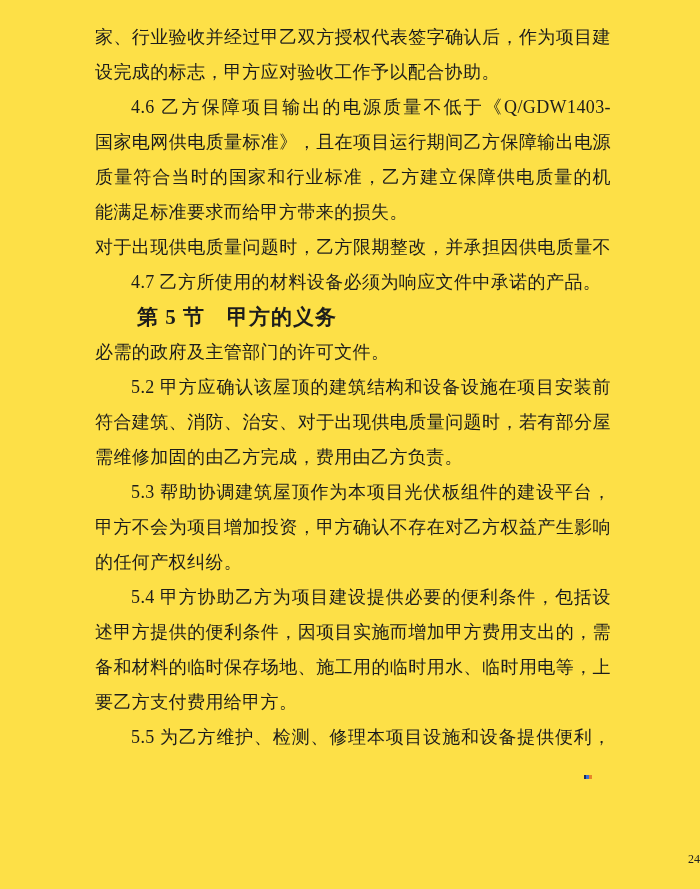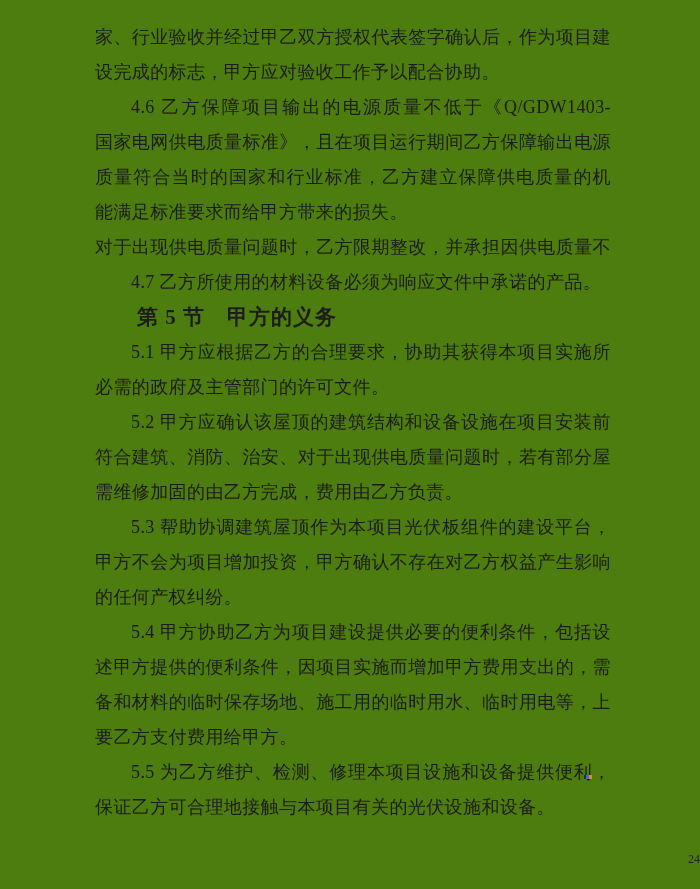--- a/index.html
+++ b/index.html
@@ -10,21 +10,21 @@
   body {
     width: 700px;
     height: 889px;
     font-family: "Liberation Serif", "DejaVu Serif", serif;
     color: #1c1c1c;
   }
   .page {
     position: relative;
     width: 700px;
     height: 889px;
-    background: #4d7c0f;
+    background: #fde047;
     overflow: hidden;
   }
   .text-block {
     position: absolute;
     left: 95px;
     top: 20px;
     width: 516px;
   }
   .ln {
     height: 35px;
@@ -73,32 +73,30 @@
   <div class="text-block">
     <div class="ln j">家、行业验收并经过甲乙双方授权代表签字确认后，作为项目建</div>
     <div class="ln">设完成的标志，甲方应对验收工作予以配合协助。</div>
     <div class="ln j ind">4.6 乙方保障项目输出的电源质量不低于《Q/GDW1403-2014</div>
     <div class="ln j">国家电网供电质量标准》，且在项目运行期间乙方保障输出电源</div>
     <div class="ln j">质量符合当时的国家和行业标准，乙方建立保障供电质量的机制，</div>
     <div class="ln">能满足标准要求而给甲方带来的损失。</div>
     <div class="ln j">对于出现供电质量问题时，乙方限期整改，并承担因供电质量不</div>
     <div class="ln ind">4.7 乙方所使用的材料设备必须为响应文件中承诺的产品。</div>
     <div class="ln ind bold">第 5 节　甲方的义务</div>
-    <div class="ln j ind">5.1 甲方应根据乙方的合理要求，协助其获得本项目实施所</div>
     <div class="ln">必需的政府及主管部门的许可文件。</div>
     <div class="ln j ind">5.2 甲方应确认该屋顶的建筑结构和设备设施在项目安装前</div>
     <div class="ln j">符合建筑、消防、治安、对于出现供电质量问题时，若有部分屋顶</div>
     <div class="ln">需维修加固的由乙方完成，费用由乙方负责。</div>
     <div class="ln j ind">5.3 帮助协调建筑屋顶作为本项目光伏板组件的建设平台，</div>
     <div class="ln j">甲方不会为项目增加投资，甲方确认不存在对乙方权益产生影响</div>
     <div class="ln">的任何产权纠纷。</div>
     <div class="ln j ind">5.4 甲方协助乙方为项目建设提供必要的便利条件，包括设</div>
     <div class="ln j">述甲方提供的便利条件，因项目实施而增加甲方费用支出的，需</div>
     <div class="ln j">备和材料的临时保存场地、施工用的临时用水、临时用电等，上</div>
     <div class="ln">要乙方支付费用给甲方。</div>
     <div class="ln j ind">5.5 为乙方维护、检测、修理本项目设施和设备提供便利，</div>
-    <div class="ln">保证乙方可合理地接触与本项目有关的光伏设施和设备。</div>
   </div>
 
   <span class="revision-mark"></span>
 
   <div class="page-number">24</div>
 </div>
 
 </body></html>

